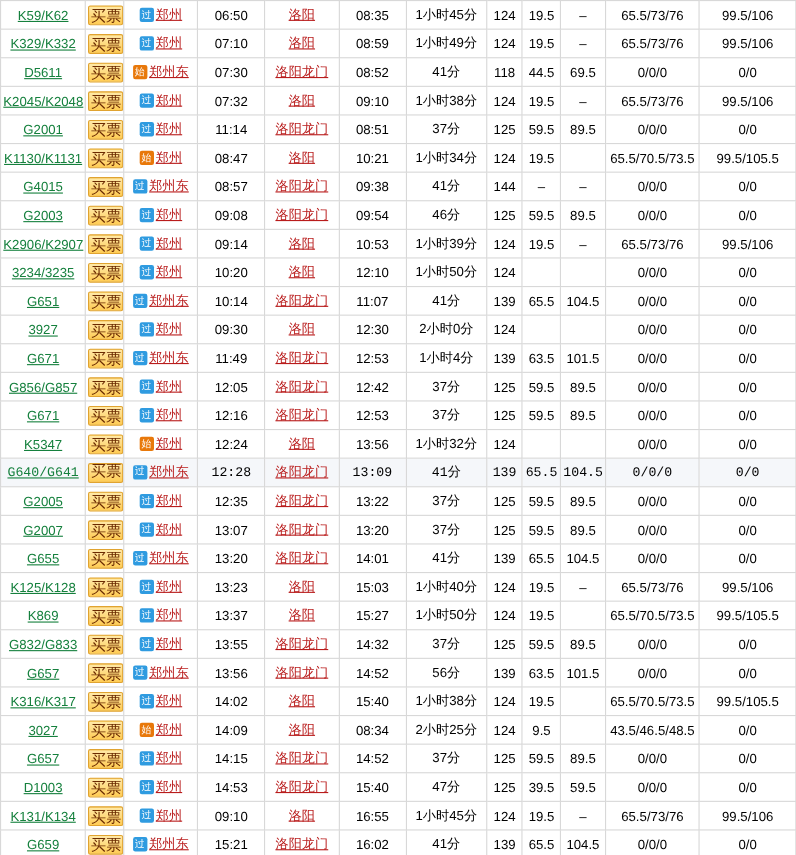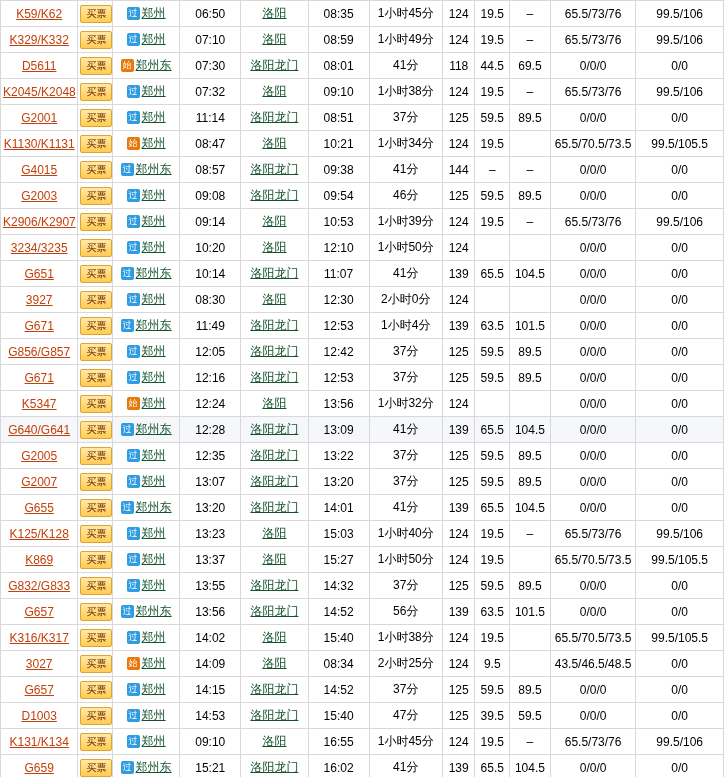--- a/index.html
+++ b/index.html
@@ -30,35 +30,35 @@
   .c-to{width:66px;}
   .c-arr{width:60px;}
   .c-dur{width:72px;}
   .c-km{width:32px;}
   .c-p1{width:34px;}
   .c-p2{width:40px;}
   .c-p3{width:84px;}
   .c-p4{width:86px;}
 
   .train-no a{
-    color:#c2410c;
+    color:#15803d;
     text-decoration:underline;
     cursor:pointer;
   }
   .station{
-    color:#14532d;
+    color:#b91c1c;
     text-decoration:underline;
     cursor:pointer;
   }
   .buy-btn{
     display:inline-block;
     width:30px;
     height:16px;
     line-height:16px;
-    font-size:10px;
+    font-size:14px;
     color:#6b2a00;
     background:linear-gradient(#ffe9a8,#ffcc55);
     border:1px solid #e0a330;
     border-radius:2px;
     cursor:pointer;
     text-align:center;
   }
   .badge{
     display:inline-block;
     width:13px;
@@ -66,21 +66,21 @@
     line-height:13px;
     font-size:9px;
     color:#fff;
     border-radius:2px;
     margin-right:2px;
     vertical-align:middle;
     text-align:center;
   }
   .badge.g{background:#2f9be0;}
   .badge.k{background:#e8780a;}
-  .row-alt td{background:#f5f7fa;}
+  .row-alt td{background:#f5f7fa;font-family:Liberation Mono, monospace;}
 </style>
 </head>
 <body>
 
 <table class="train-table">
   <colgroup>
     <col class="c-train">
       <col class="c-buy">
       <col class="c-from">
       <col class="c-dep">
@@ -121,21 +121,21 @@
         <td><span>–</span></td>
         <td><span>65.5/73/76</span></td>
         <td><span>99.5/106</span></td>
       </tr>
       <tr>
         <td class="train-no"><a>D5611</a></td>
         <td><span class="buy-btn">买票</span></td>
         <td><span class="badge k">始</span><span class="station">郑州东</span></td>
         <td><span>07:30</span></td>
         <td><span class="station">洛阳龙门</span></td>
-        <td><span>08:01</span></td>
+        <td><span>08:52</span></td>
         <td><span>41分</span></td>
         <td><span>118</span></td>
         <td><span>44.5</span></td>
         <td><span>69.5</span></td>
         <td><span>0/0/0</span></td>
         <td><span>0/0</span></td>
       </tr>
       <tr class="">
         <td class="train-no"><a>K2045/K2048</a></td>
         <td><span class="buy-btn">买票</span></td>
@@ -245,21 +245,21 @@
         <td><span>139</span></td>
         <td><span>65.5</span></td>
         <td><span>104.5</span></td>
         <td><span>0/0/0</span></td>
         <td><span>0/0</span></td>
       </tr>
       <tr class="">
         <td class="train-no"><a>3927</a></td>
         <td><span class="buy-btn">买票</span></td>
         <td><span class="badge g">过</span><span class="station">郑州</span></td>
-        <td><span>08:30</span></td>
+        <td><span>09:30</span></td>
         <td><span class="station">洛阳</span></td>
         <td><span>12:30</span></td>
         <td><span>2小时0分</span></td>
         <td><span>124</span></td>
         <td><span></span></td>
         <td><span></span></td>
         <td><span>0/0/0</span></td>
         <td><span>0/0</span></td>
       </tr>
       <tr>

